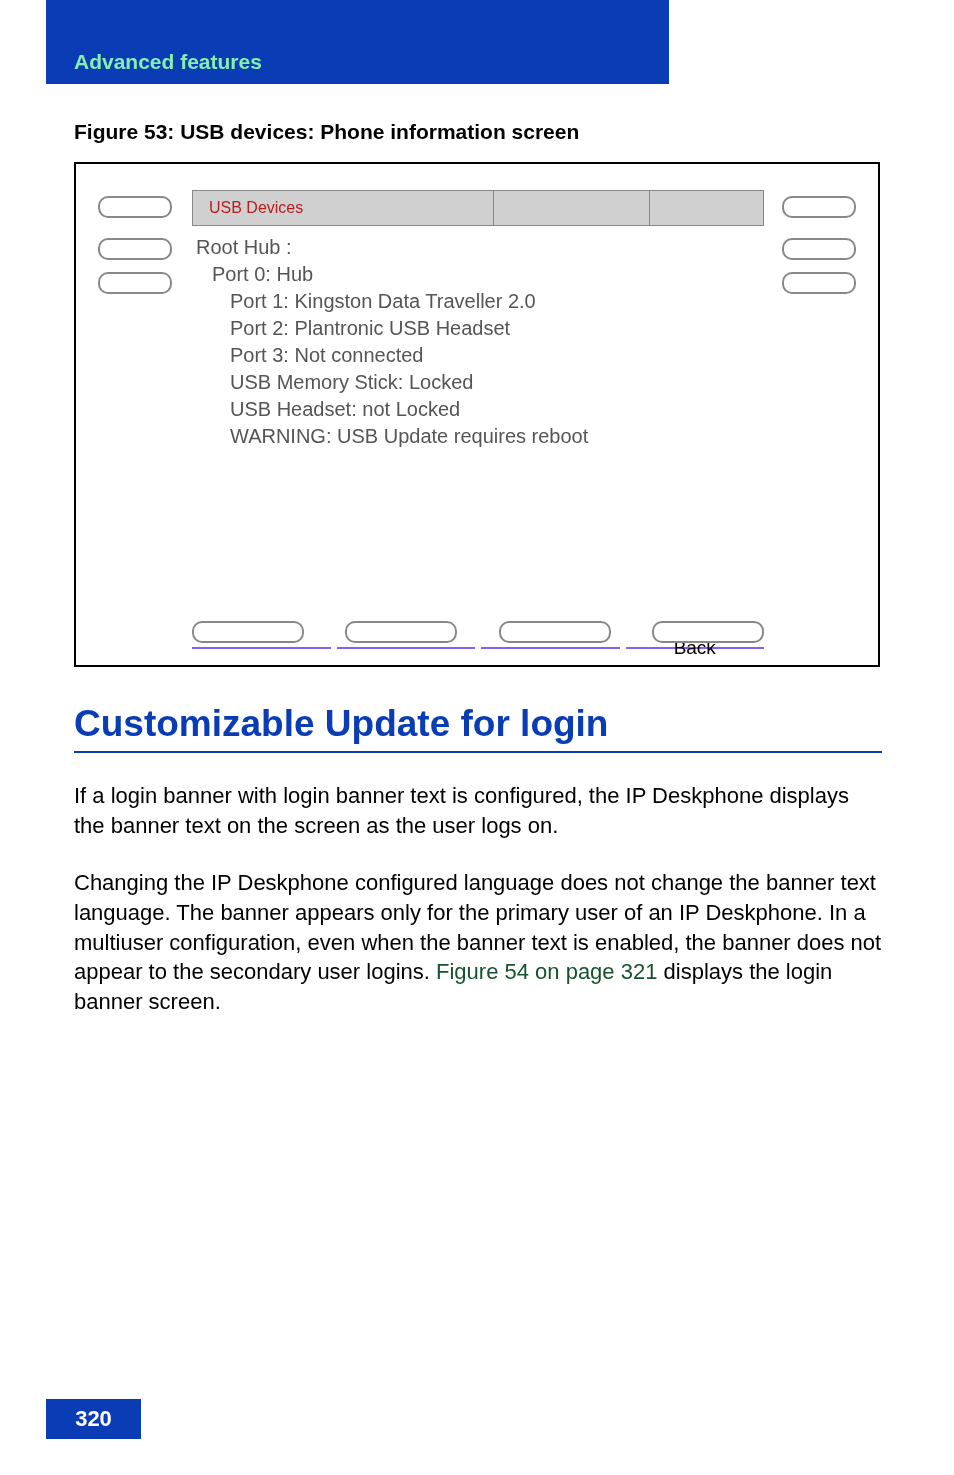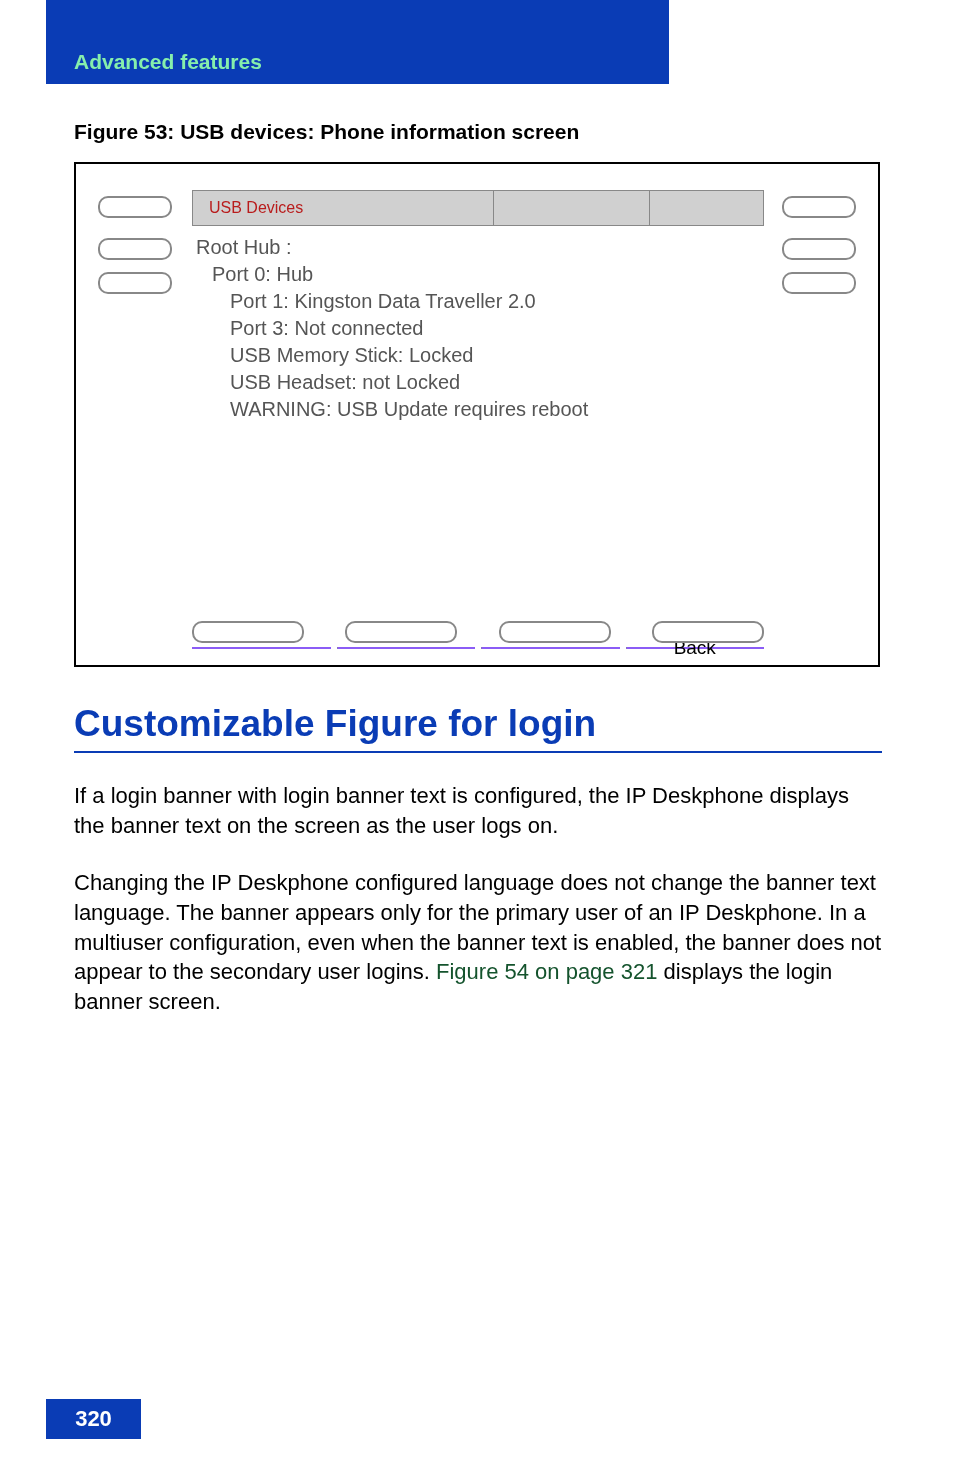--- a/index.html
+++ b/index.html
@@ -209,20 +209,21 @@
     <div class="screen-area">
       <div class="screen-title-bar">
         <div class="screen-title-main">USB Devices</div>
         <div class="screen-title-spacer1"></div>
         <div class="screen-title-spacer2"></div>
       </div>
       <div class="screen-body">
         <div class="indent-0">Root Hub :</div>
         <div class="indent-1">Port 0: Hub</div>
         <div class="indent-2">Port 1: Kingston Data Traveller 2.0</div>
+        <div class="indent-2">Port 2: Plantronic USB Headset</div>
         <div class="indent-2">Port 3: Not connected</div>
         <div class="indent-2">USB Memory Stick: Locked</div>
         <div class="indent-2">USB Headset: not Locked</div>
         <div class="indent-2">WARNING: USB Update requires reboot</div>
       </div>
       <div class="softkey-row">
         <div class="softkey-cell"></div>
         <div class="softkey-cell"></div>
         <div class="softkey-cell"></div>
         <div class="softkey-cell">Back</div>
@@ -230,21 +231,21 @@
     </div>
 
     <div class="bottom-keys">
       <div class="bottom-key"></div>
       <div class="bottom-key"></div>
       <div class="bottom-key"></div>
       <div class="bottom-key"></div>
     </div>
   </div>
 
-  <h2 class="section-heading">Customizable Figure for login</h2>
+  <h2 class="section-heading">Customizable Update for login</h2>
 
   <p class="body-para">If a login banner with login banner text is configured, the IP Deskphone displays the banner text on the screen as the user logs on.</p>
 
   <p class="body-para">
     <span>Changing the IP Deskphone configured language does not change the banner text language. The banner appears only for the primary user of an IP Deskphone. In a multiuser configuration, even when the banner text is enabled, the banner does not appear to the secondary user logins. </span><span class="xref">Figure 54 on page 321</span><span> displays the login banner screen.</span>
   </p>
 
 </div>
 
 <div class="page-number-box">

